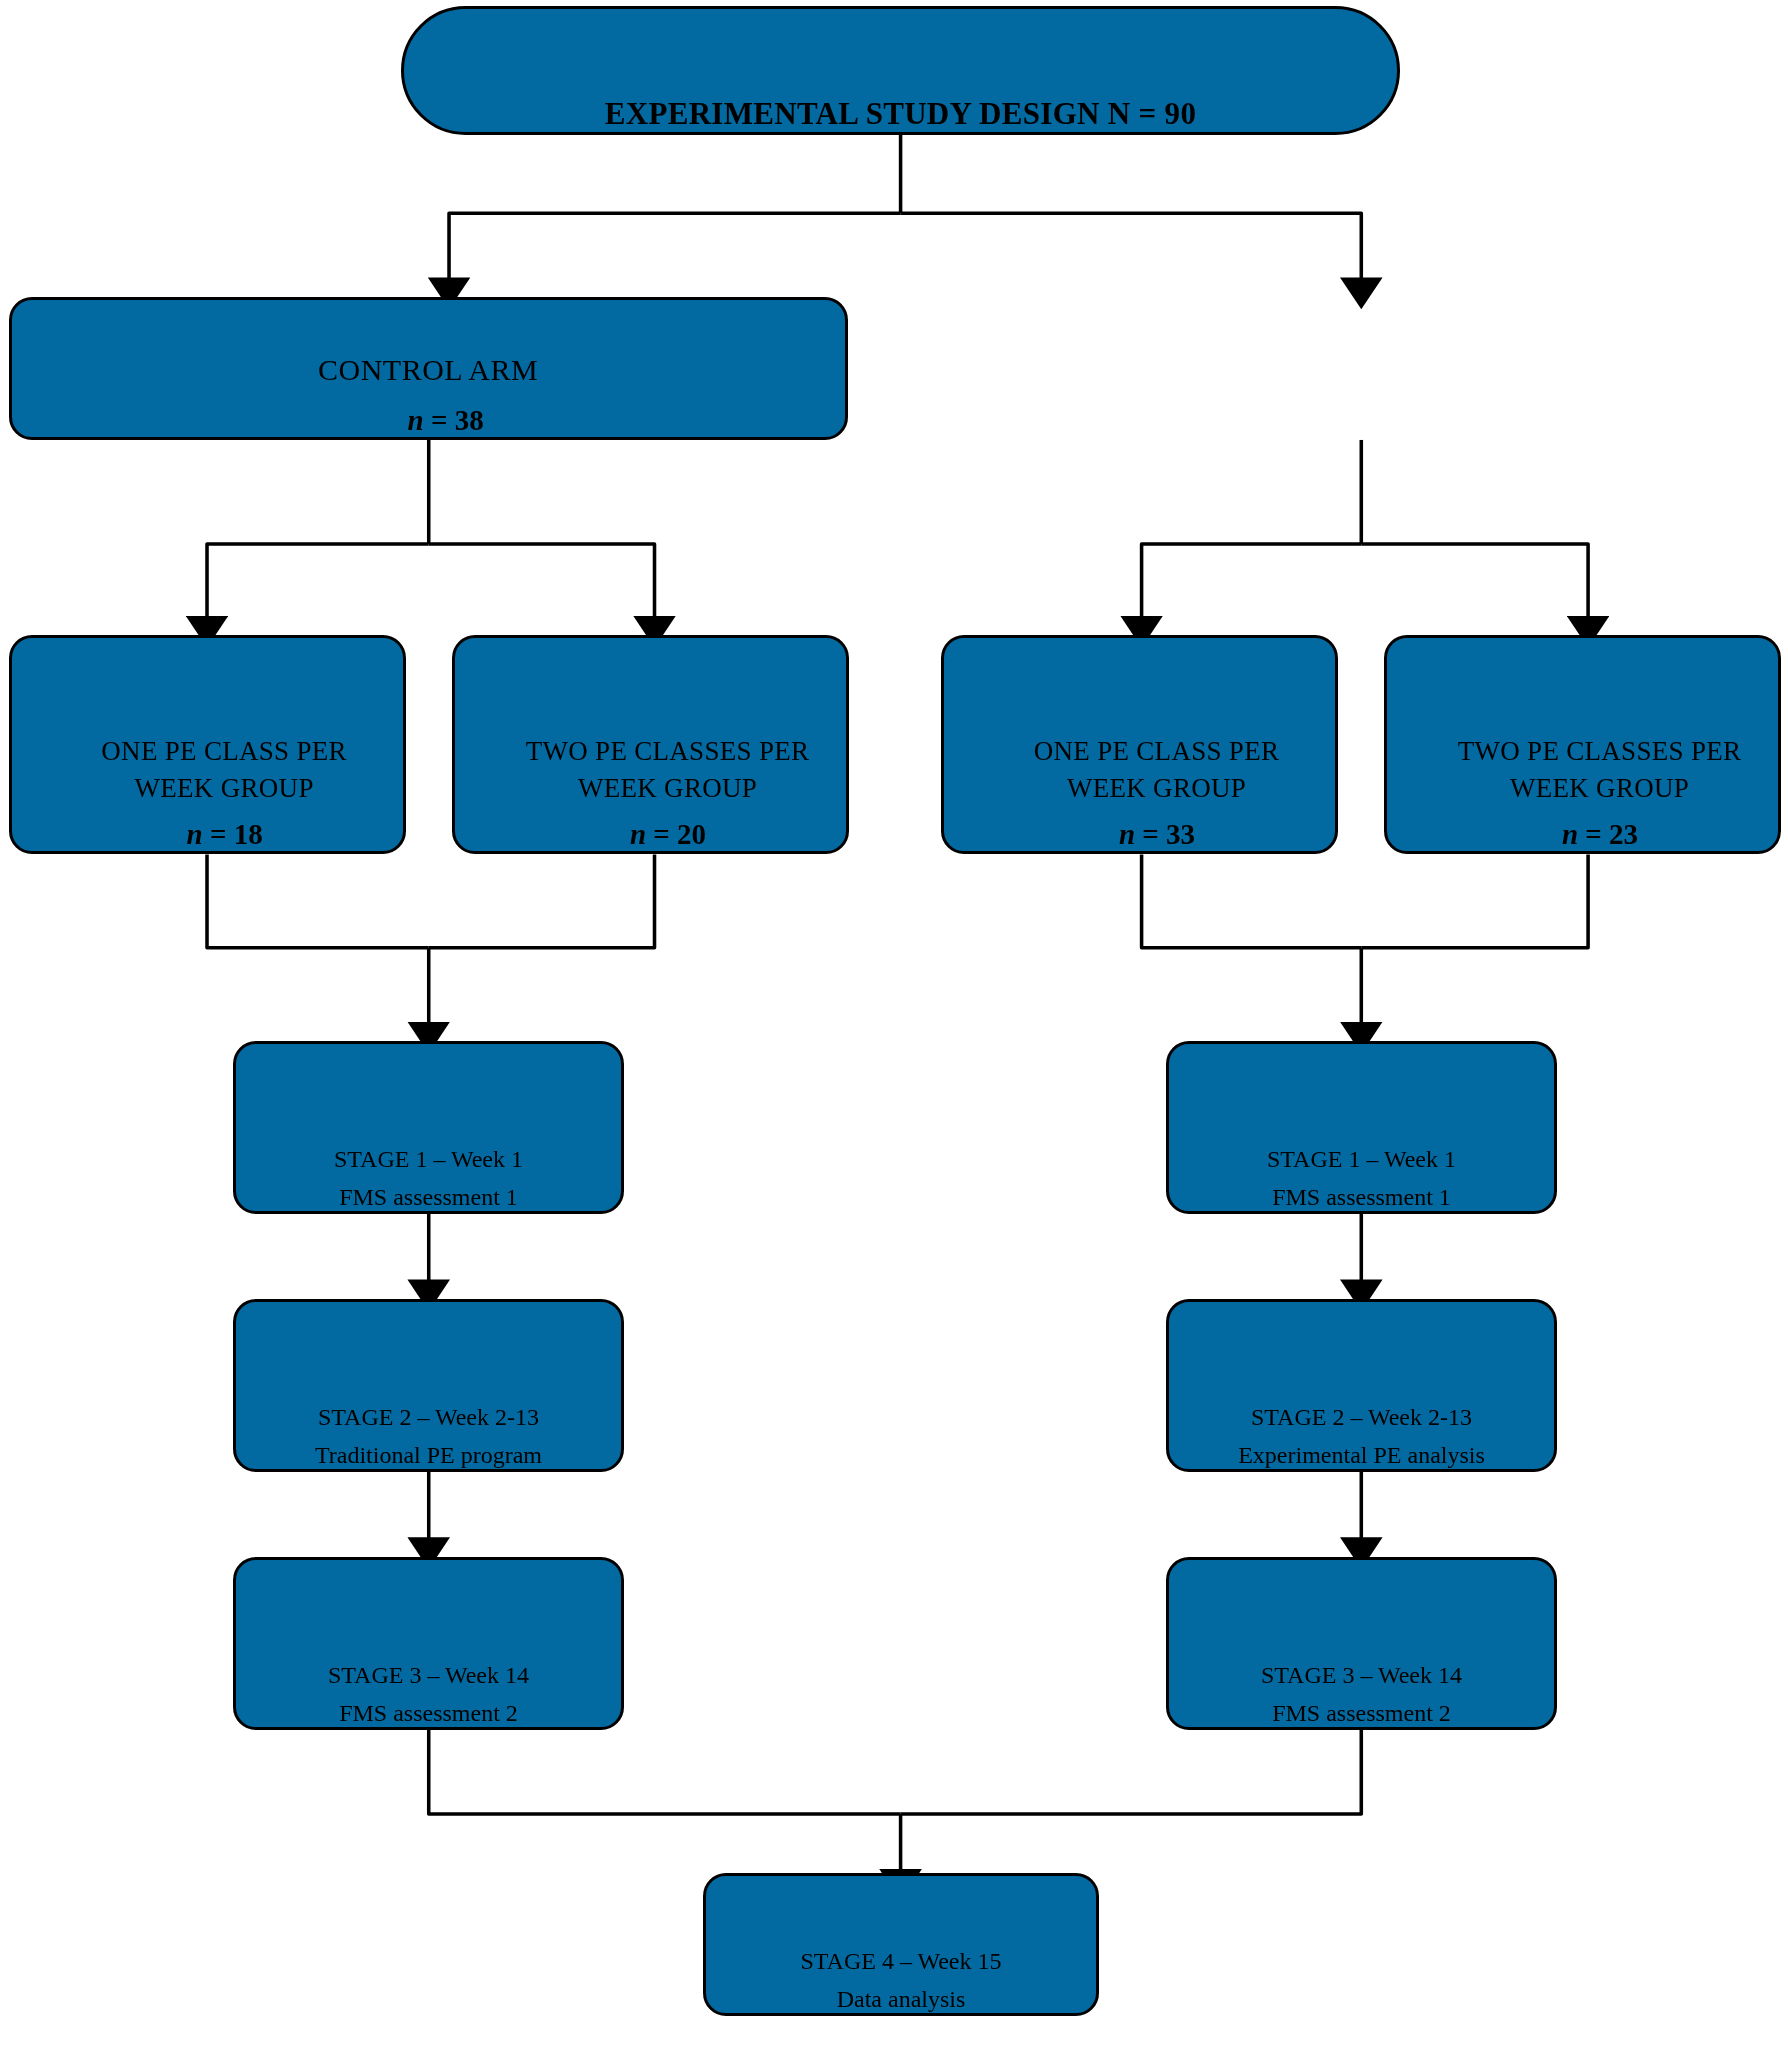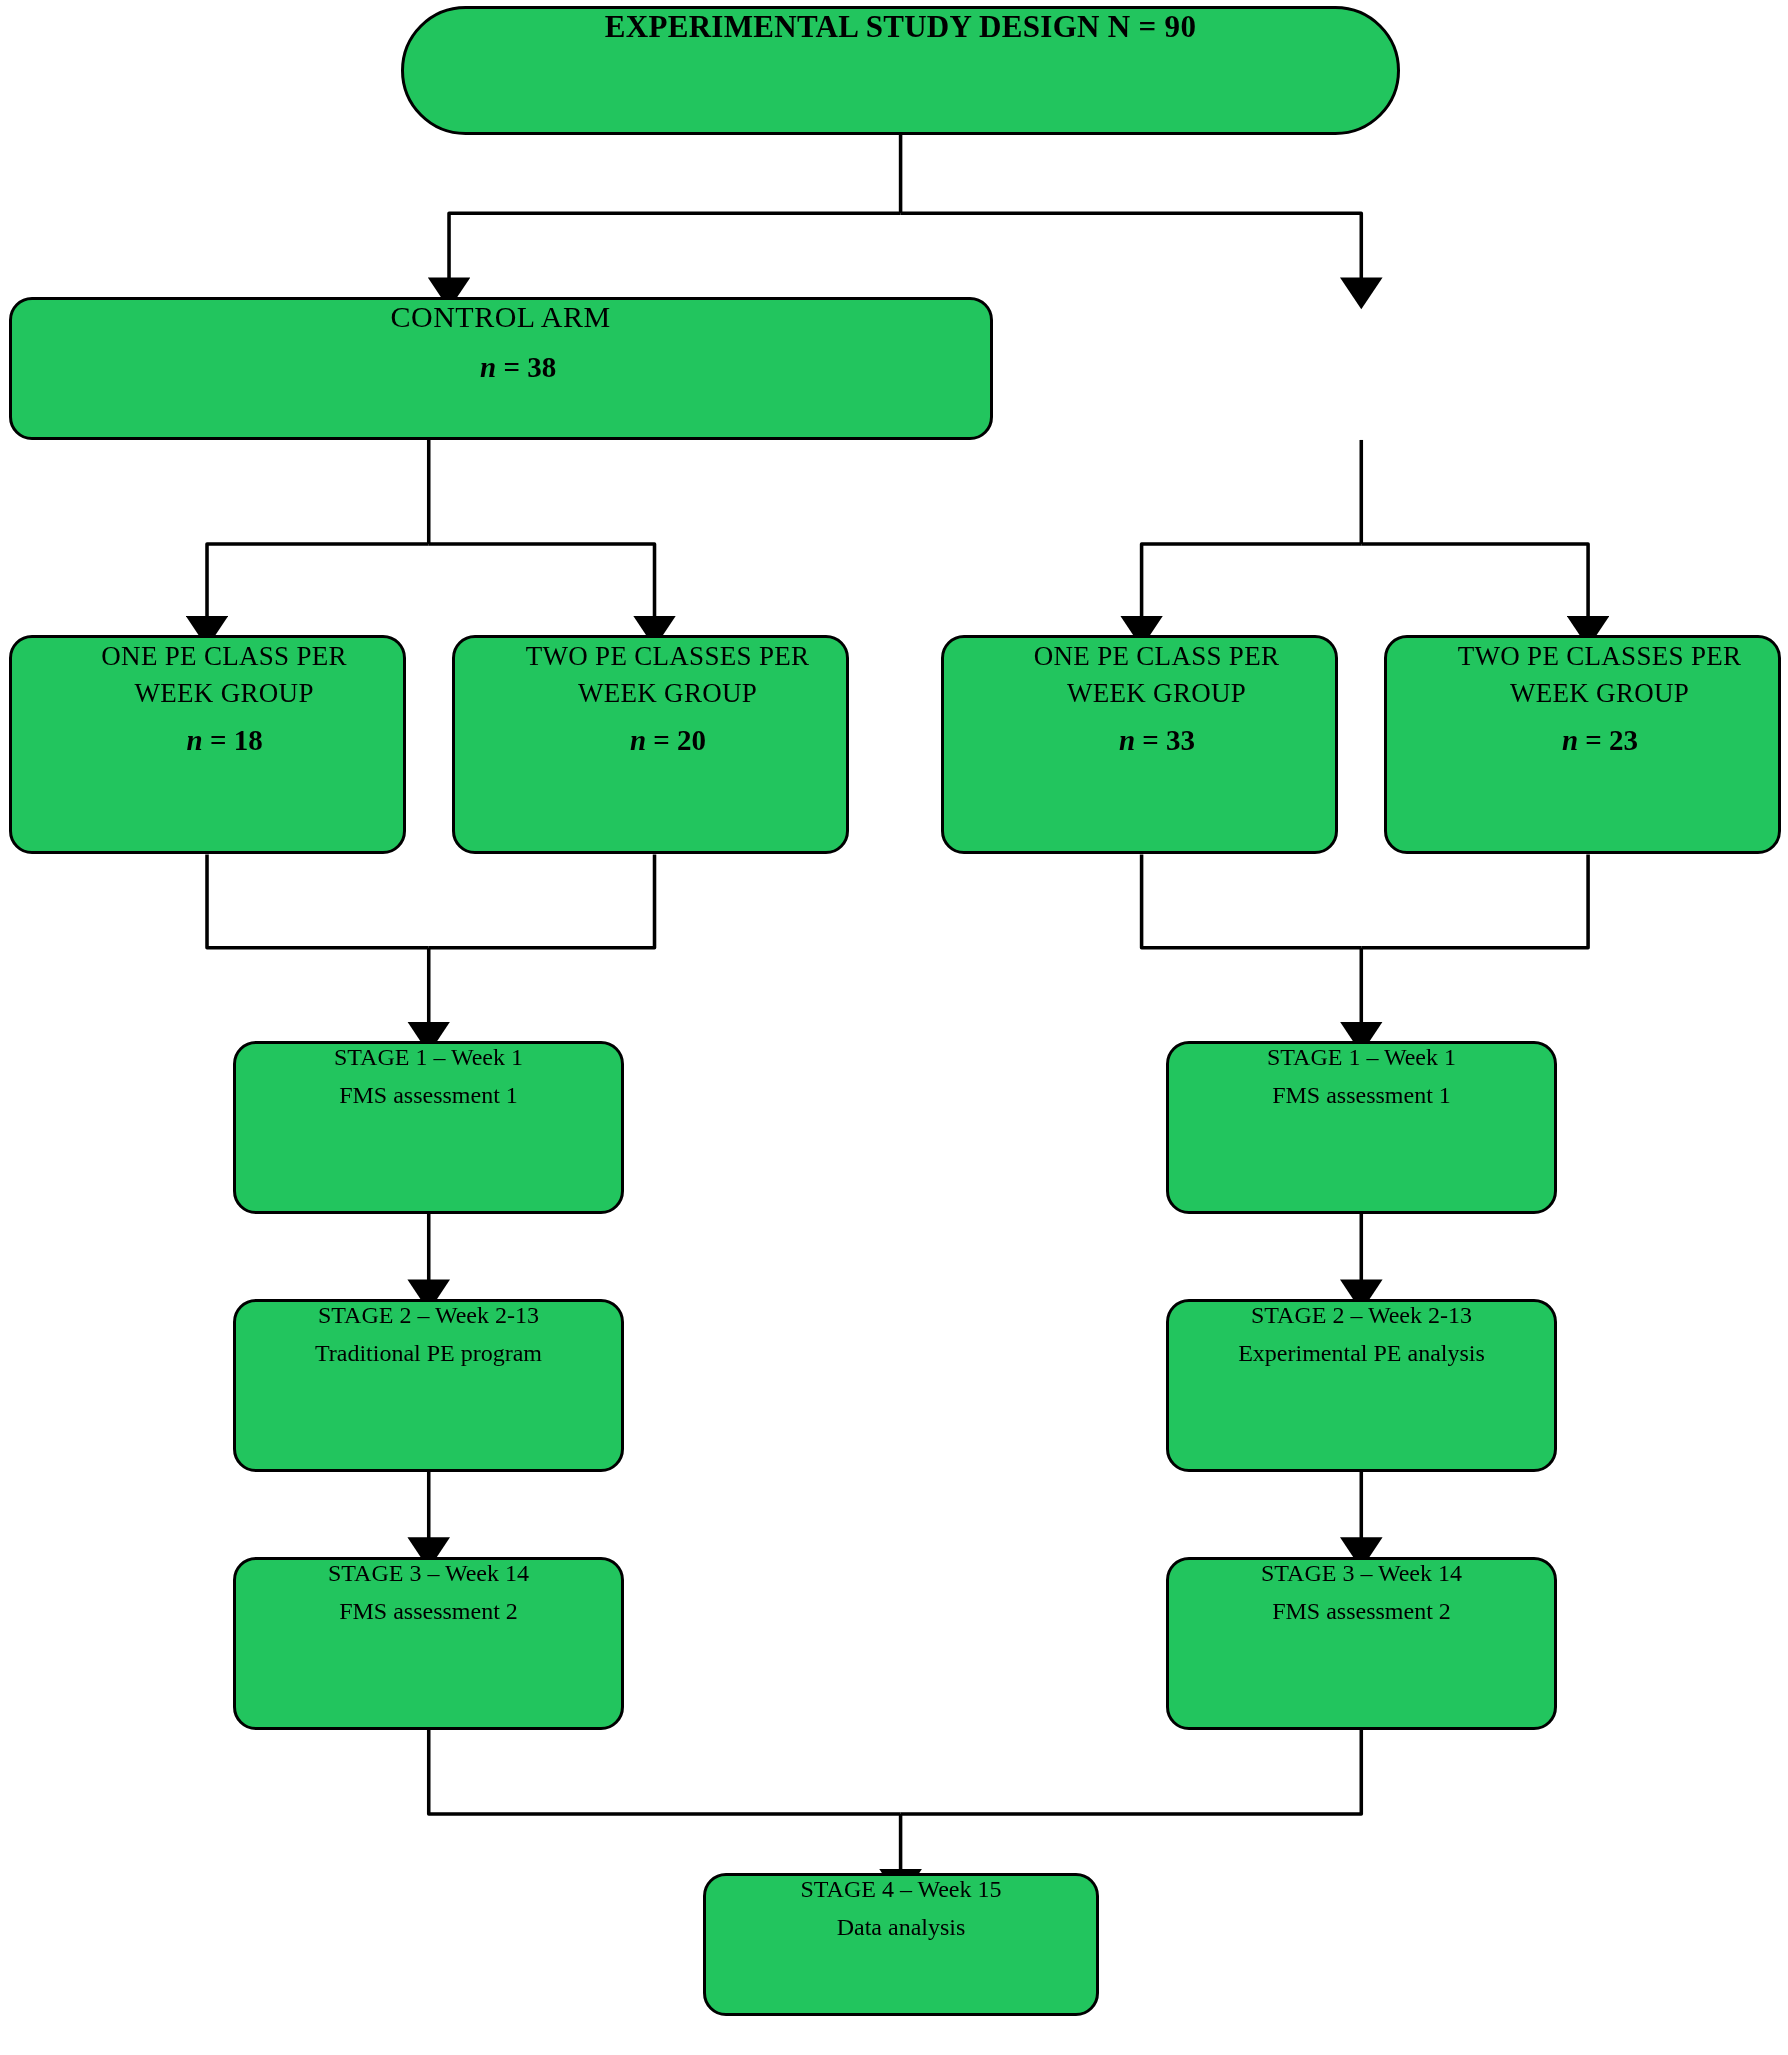--- a/index.html
+++ b/index.html
@@ -1,20 +1,20 @@
 <!DOCTYPE html>
 <html style="font-size:8px"><head>
 <meta charset="utf-8">
 <style>
   html,body{margin:0;padding:0;background:#ffffff;}
   #page{position:relative;width:1789px;height:2056px;background:#ffffff;overflow:hidden;
         font-family:"Liberation Serif","DejaVu Serif",serif;color:#000000;}
   svg.layer{position:absolute;left:0;top:0;width:1789px;height:2056px;pointer-events:none;}
-  .node{position:absolute;box-sizing:border-box;border:3.6px solid #000000;background:#22c55e;
-        display:flex;flex-direction:column;align-items:center;justify-content:flex-start;text-align:center;}
+  .node{position:absolute;box-sizing:border-box;border:3.6px solid #000000;background:#0369a1;
+        display:flex;flex-direction:column;align-items:center;justify-content:flex-end;text-align:center;}
   .node .ln{display:block;width:100%;}
   .stadium{border-radius:203px;}
   .rrect{border-radius:23px;}
   .t-title{font-size:31px;font-weight:bold;letter-spacing:0.3px;}
   .t-arm{font-size:30px;font-weight:normal;letter-spacing:0.5px;}
   .t-n{font-size:29px;font-weight:bold;margin-left:35px;}
   .t-n i{font-style:italic;}
   .t-grp{font-size:27px;font-weight:normal;letter-spacing:0.3px;line-height:1.38;padding-left:34px;}
   .t-stage-b{font-size:24px;font-weight:normal;}
   .t-stage-r{font-size:24px;font-weight:normal;}
@@ -63,21 +63,21 @@
       <path d="M845,3408 L845,3575 L1775,3575" stroke-linejoin="round"></path>
       <path d="M2683,3408 L2683,3575 L1775,3575" stroke-linejoin="round"></path>
       <path d="M1775,3575 L1775,3692" marker-end="url(#arw)"></path>
     </g>
   </svg>
 
   <div class="node stadium" style="left:401px;top:6px;width:999px;height:129px;">
     <span class="ln t-title">EXPERIMENTAL STUDY DESIGN N = 90</span>
   </div>
 
-  <div class="node rrect" style="left:8.6px;top:297px;width:984px;height:143px;">
+  <div class="node rrect" style="left:8.6px;top:297px;width:839px;height:143px;">
     <span class="ln t-arm">CONTROL ARM</span>
     <div class="gap-sm"></div>
     <span class="ln t-n"><i>n</i><span> = 38</span></span>
   </div>
 
 
   <div class="node rrect" style="left:8.6px;top:635px;width:397px;height:219px;">
     <span class="ln t-grp">ONE PE CLASS PER</span>
     <span class="ln t-grp">WEEK GROUP</span>
     <div class="gap-xs"></div>

